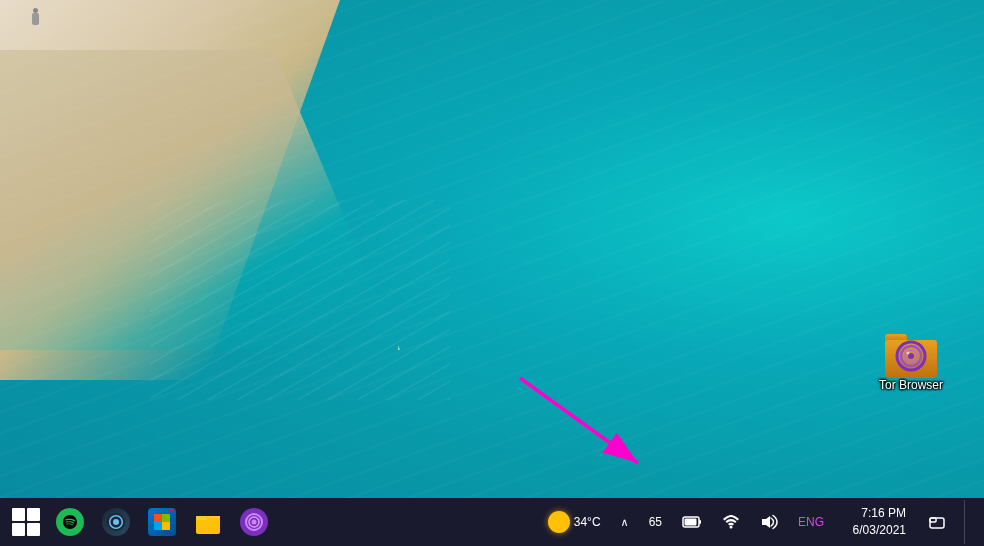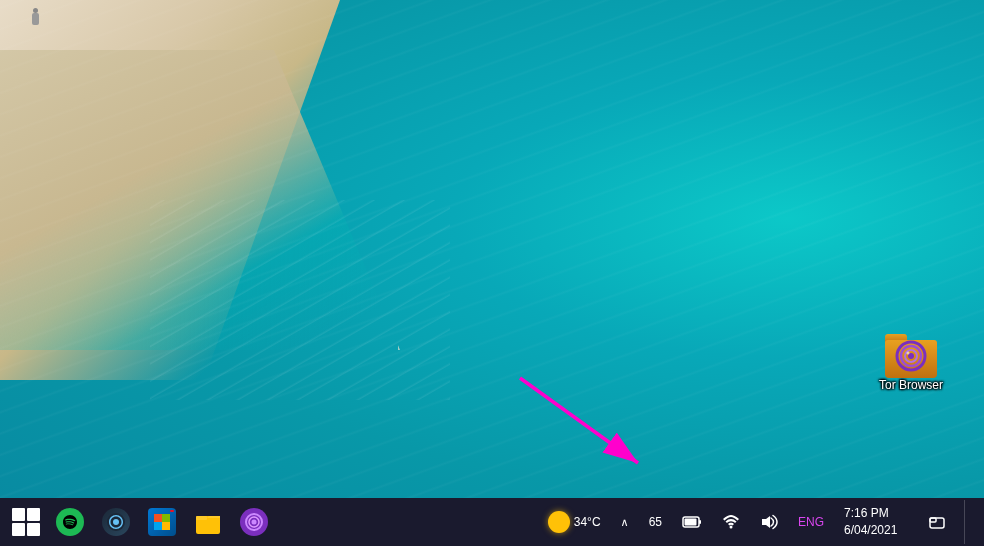--- a/index.html
+++ b/index.html
@@ -303,21 +303,21 @@
       height: 22px;
       background: #ffc107;
       border-radius: 50%;
       flex-shrink: 0;
       box-shadow: 0 0 6px rgba(255,193,7,0.6);
     }
 
     .clock-area {
       display: flex;
       flex-direction: column;
-      align-items: flex-start;
+      align-items: flex-end;
       color: #fff;
       font-size: 12px;
       line-height: 1.4;
       padding: 0 4px;
       cursor: pointer;
       min-width: 70px;
     }
 
     
     .show-desktop {
@@ -496,21 +496,21 @@
           <path d="M13 1.5c2.5 1.8 4 4.5 4 6.5s-1.5 4.7-4 6.5" fill="none" stroke="#fff" stroke-width="1.5" stroke-linecap="round"></path>
         </svg>
       </div>
 
       <div class="tray-item">
         <span class="eng-text">ENG</span>
       </div>
 
       <div class="clock-area">
         <span>7:16 PM</span>
-        <span>6/04/2021</span>
+        <span>6/03/2021</span>
       </div>
 
       <div class="notification-icon">
         <svg width="16" height="16" viewBox="0 0 16 16">
           <rect x="1" y="4" width="14" height="10" rx="2" fill="none" stroke="#fff" stroke-width="1.5"></rect>
           <rect x="1" y="4" width="6" height="4" rx="1" fill="none" stroke="#fff" stroke-width="1.5"></rect>
         </svg>
       </div>
 
       <div class="show-desktop"></div>

